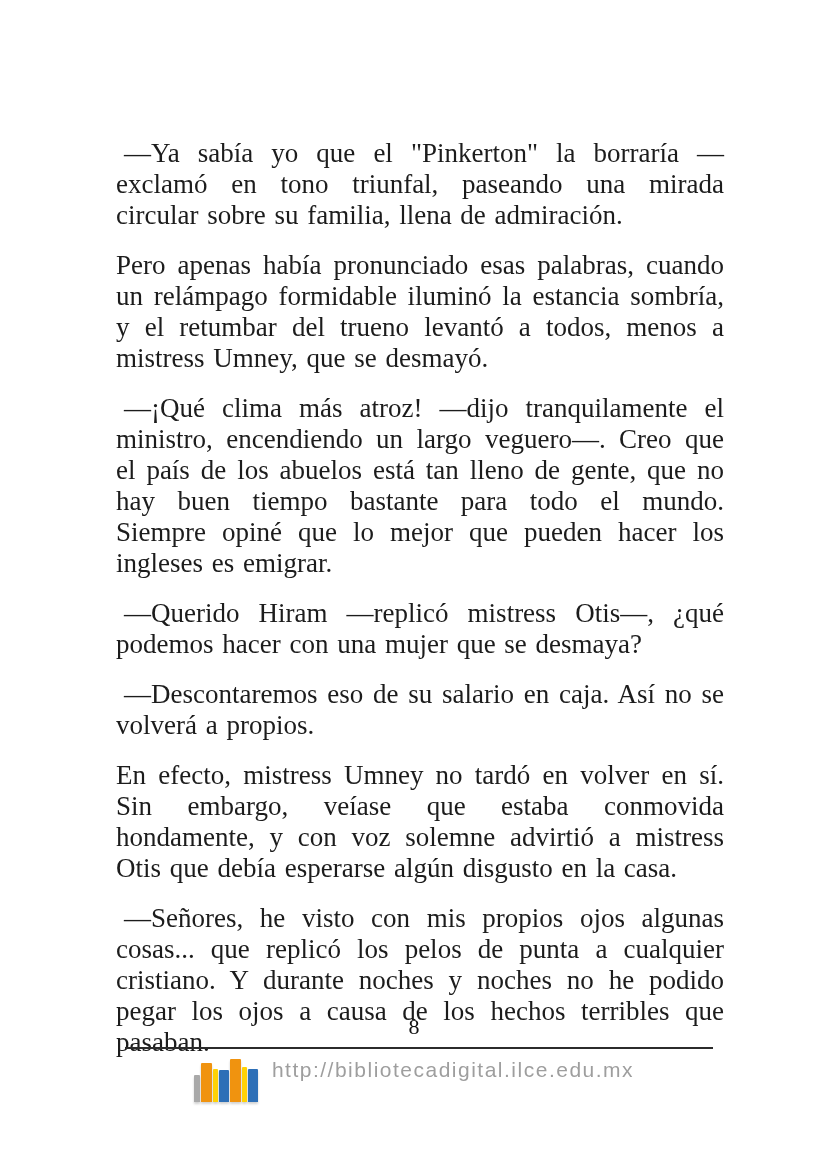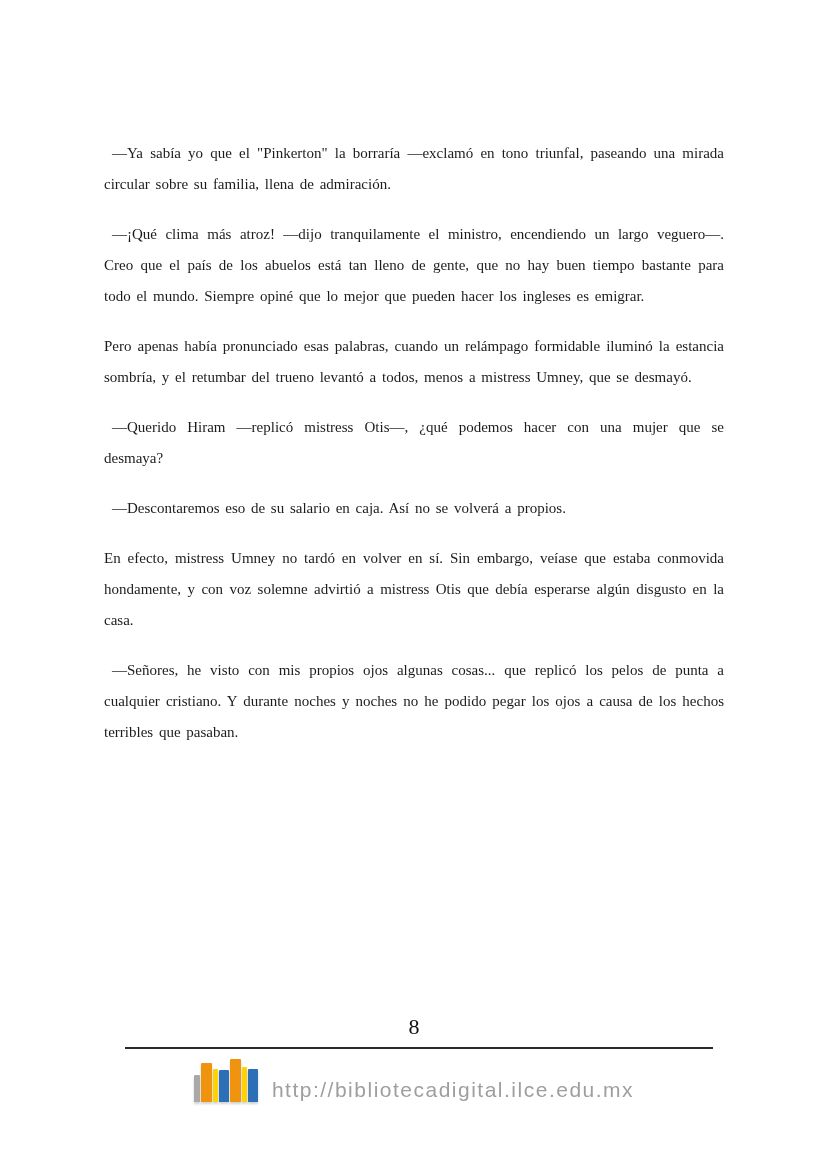--- a/index.html
+++ b/index.html
@@ -15,22 +15,22 @@
     overflow: hidden;
     font-family: "Liberation Serif", "DejaVu Serif", serif;
   }
   .text-block {
     position: absolute;
     top: 138px;
     left: 104px;
     width: 620px;
   }
   .para {
-    margin: 0 0 19px 0;
-    font-size: 15px;
+    margin: 0 0 19px 12px;
+    font-size: 27px;
     line-height: 31px;
     color: #1c1c1c;
     text-align: justify;
     word-spacing: 2px;
   }
   .para.dialog {
     text-indent: 8px;
   }
   .footer {
     position: absolute;
@@ -47,21 +47,21 @@
   .rule {
     margin: 5px 0 0 125px;
     width: 588px;
     height: 2px;
     background: #2b2b2b;
   }
   .footer-row {
     margin-top: 9px;
     display: flex;
     justify-content: center;
-    align-items: flex-end;
+    align-items: flex-start;
     gap: 14px;
   }
   .books-logo {
     display: flex;
     align-items: flex-end;
     gap: 1px;
     height: 44px;
     filter: drop-shadow(0 2px 1px rgba(0,0,0,0.18));
   }
   .books-logo .bar {
@@ -74,22 +74,22 @@
     color: #9e9e9e;
   }
 </style>
 </head>
 <body>
 
 <div class="page">
 
   <main class="text-block">
     <p class="para dialog">—Ya sabía yo que el "Pinkerton" la borraría —exclamó en tono triunfal, paseando una mirada circular sobre su familia, llena de admiración.</p>
+    <p class="para">Pero apenas había pronunciado esas palabras, cuando un relámpago formidable iluminó la estancia sombría, y el retumbar del trueno levantó a todos, menos a mistress Umney, que se desmayó.</p>
     <p class="para dialog">—¡Qué clima más atroz! —dijo tranquilamente el ministro, encendiendo un largo veguero—. Creo que el país de los abuelos está tan lleno de gente, que no hay buen tiempo bastante para todo el mundo. Siempre opiné que lo mejor que pueden hacer los ingleses es emigrar.</p>
-    <p class="para">Pero apenas había pronunciado esas palabras, cuando un relámpago formidable iluminó la estancia sombría, y el retumbar del trueno levantó a todos, menos a mistress Umney, que se desmayó.</p>
     <p class="para dialog">—Querido Hiram —replicó mistress Otis—, ¿qué podemos hacer con una mujer que se desmaya?</p>
     <p class="para dialog">—Descontaremos eso de su salario en caja. Así no se volverá a propios.</p>
     <p class="para">En efecto, mistress Umney no tardó en volver en sí. Sin embargo, veíase que estaba conmovida hondamente, y con voz solemne advirtió a mistress Otis que debía esperarse algún disgusto en la casa.</p>
     <p class="para dialog">—Señores, he visto con mis propios ojos algunas cosas... que replicó los pelos de punta a cualquier cristiano. Y durante noches y noches no he podido pegar los ojos a causa de los hechos terribles que pasaban.</p>
   </main>
 
   <footer class="footer">
     <div class="page-number">8</div>
     <div class="rule"></div>
     <div class="footer-row">

